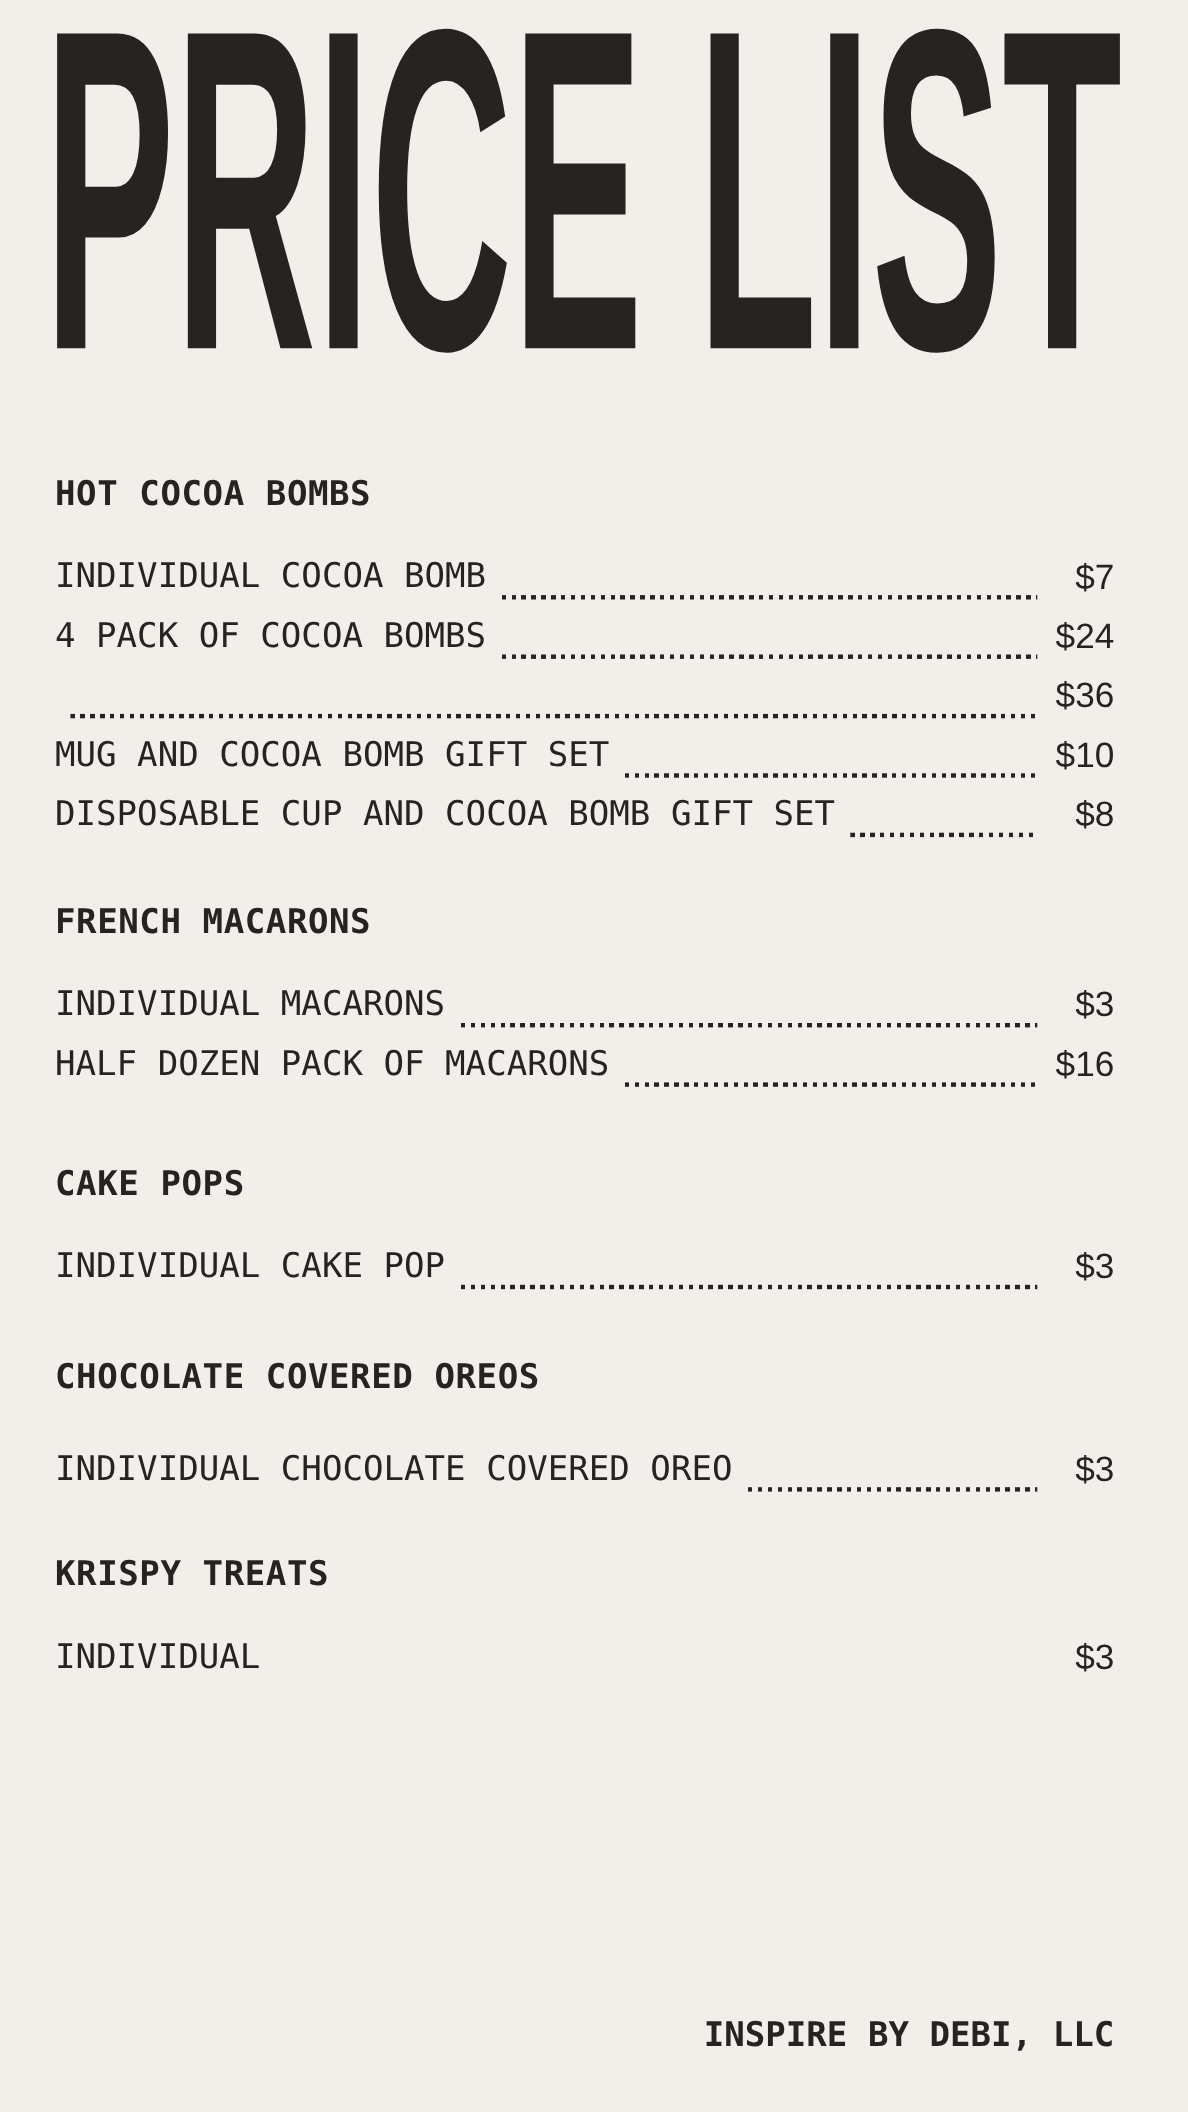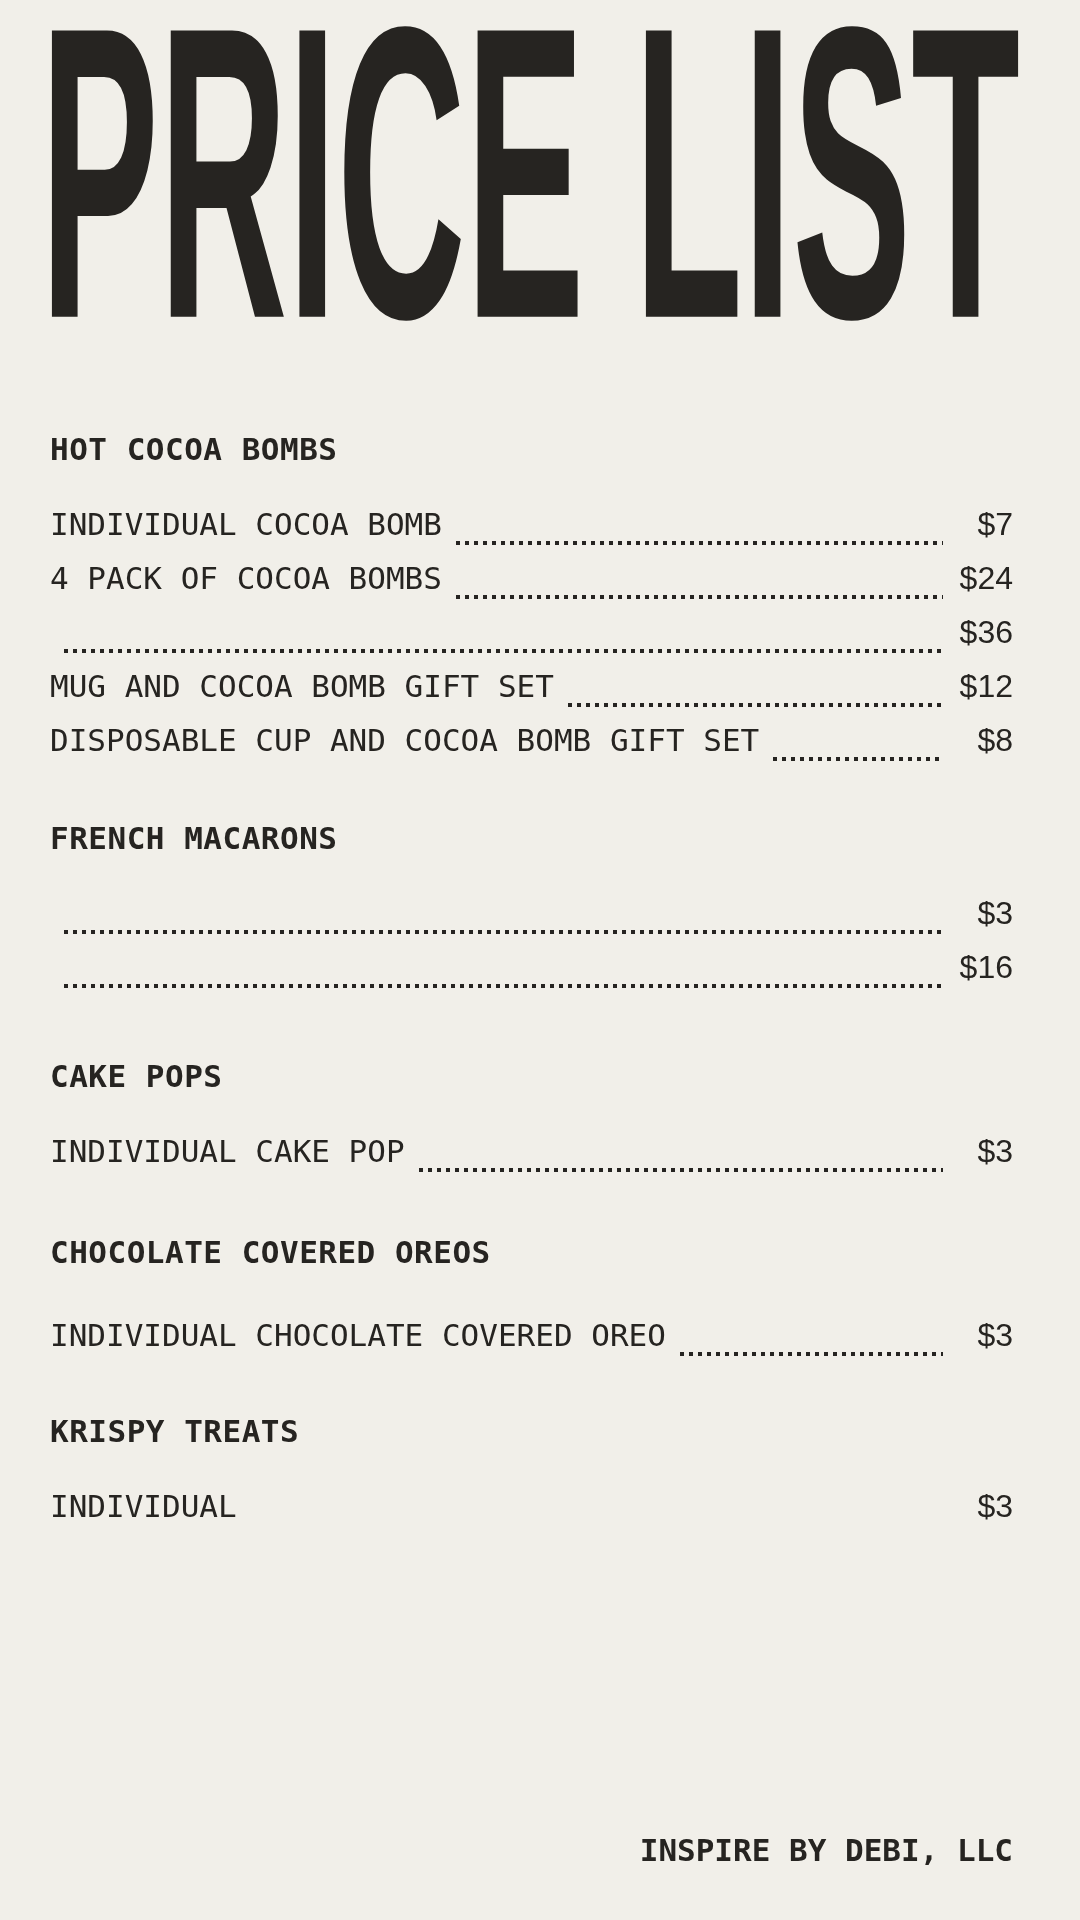--- a/index.html
+++ b/index.html
@@ -115,38 +115,40 @@
           <span class="leader"></span>
           <span class="price">$24</span>
         </div>
         <div class="row">
           <span class="leader"></span>
           <span class="price">$36</span>
         </div>
         <div class="row">
           <span class="item-label">MUG AND COCOA BOMB GIFT SET</span>
           <span class="leader"></span>
-          <span class="price">$12</span>
+          <span class="price">$10</span>
         </div>
         <div class="row">
           <span class="item-label">DISPOSABLE CUP AND COCOA BOMB GIFT SET</span>
           <span class="leader"></span>
           <span class="price">$8</span>
         </div>
       </div>
     </div>
 
     <div class="section sec-macarons">
       <div class="section-title">FRENCH MACARONS</div>
       <div class="rows">
         <div class="row">
+          <span class="item-label">INDIVIDUAL MACARONS</span>
           <span class="leader"></span>
           <span class="price">$3</span>
         </div>
         <div class="row">
+          <span class="item-label">HALF DOZEN PACK OF MACARONS</span>
           <span class="leader"></span>
           <span class="price">$16</span>
         </div>
       </div>
     </div>
 
     <div class="section sec-cakepops">
       <div class="section-title">CAKE POPS</div>
       <div class="rows">
         <div class="row">

